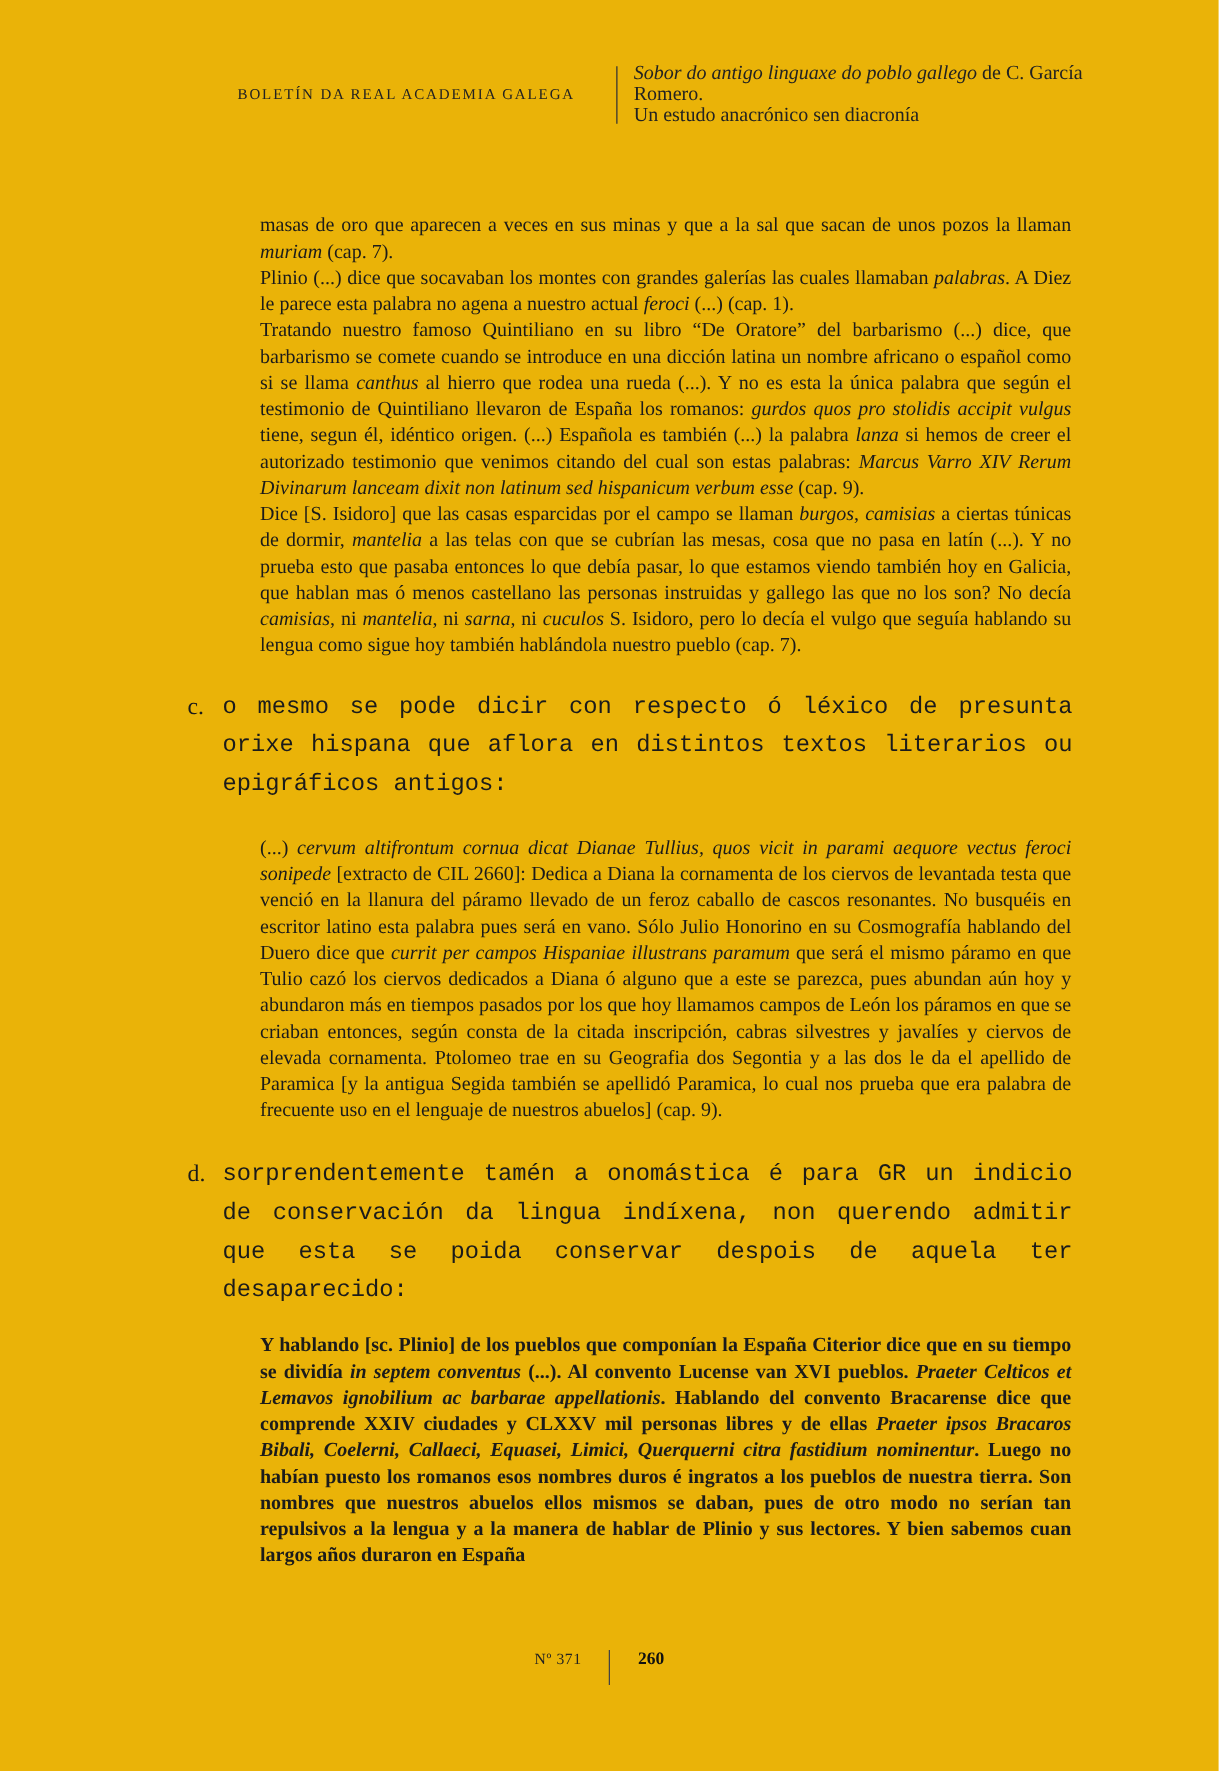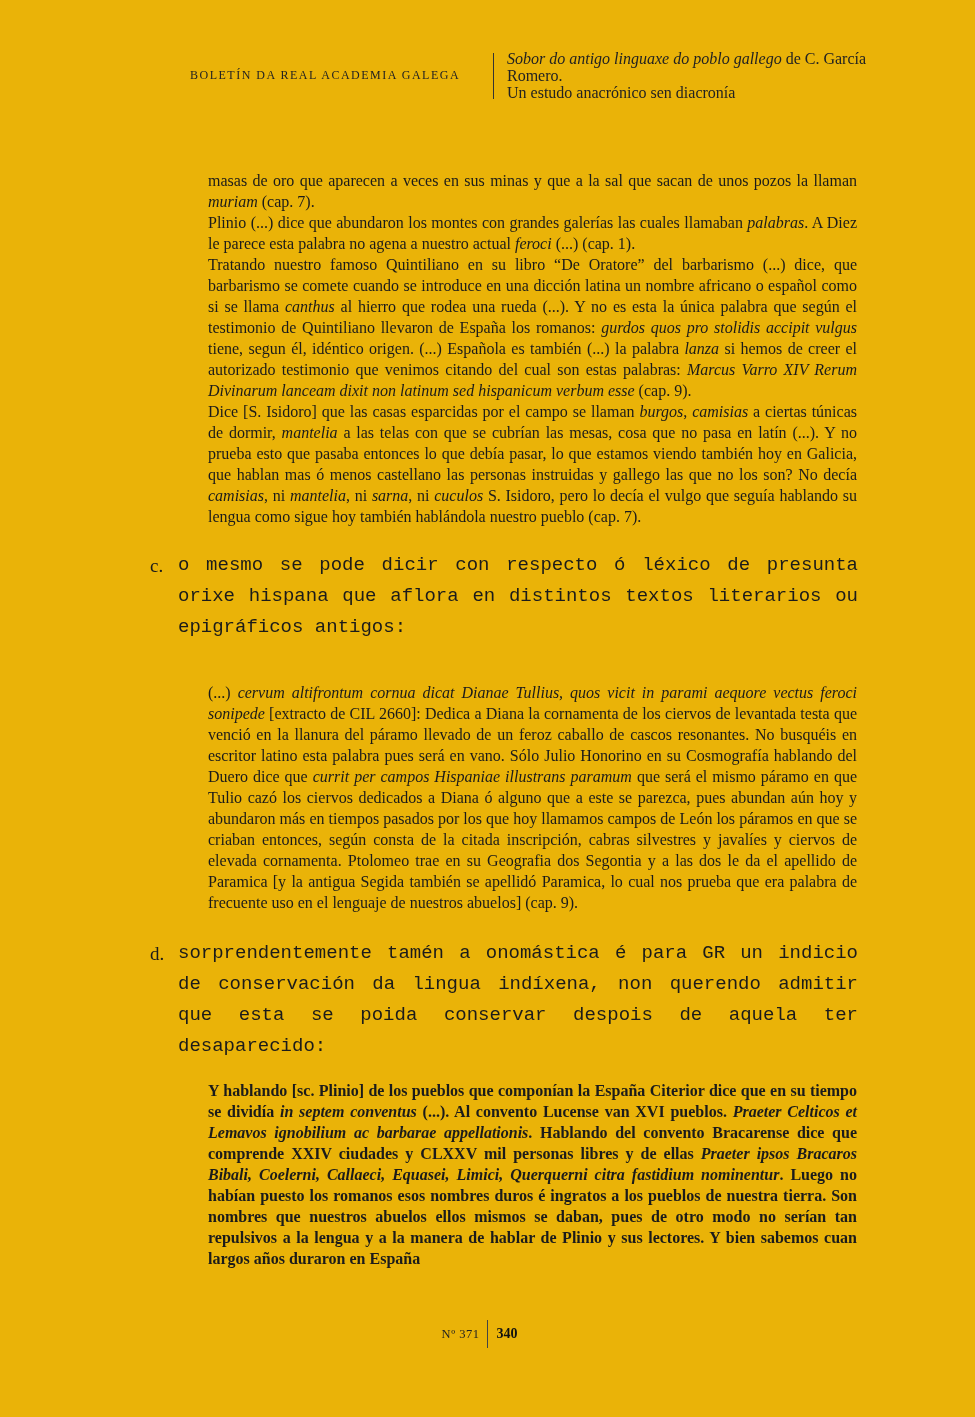--- a/index.html
+++ b/index.html
@@ -60,33 +60,32 @@
   .list-item {
     display: flex;
     margin-left: 150px;
     margin-right: 117px;
     font-size: 19px;
     line-height: 31px;
   }
   .item-label { width: 28px; flex: none; }
   .item-text { flex: 1; text-align: justify; font-family: Liberation Mono, monospace; }
   #item-c  { margin-top: 23px; }
-  #block2  { margin-top: 39px; }
+  #block2  { margin-top: 25px; }
   #item-d  { margin-top: 25px; }
   #block3  { margin-top: 18px; font-weight: bold; }
   
   .page-footer {
     position: absolute;
     top: 1320px;
     left: 0;
     right: 16px;
     display: flex;
     justify-content: center;
-    align-items: center;
-    gap: 8px;
+    gap: 22px;
   }
   .issue-number { font-size: 12.5px; letter-spacing: 0.5px; color: #222; }
   .footer-divider { width: 1px; height: 28px; background: #444; }
   .page-number { font-weight: bold; font-size: 14px; color: #111; }
 </style>
 </head>
 <body>
 
 <div class="page">
 
@@ -96,21 +95,21 @@
     <div class="article-ref">
       <div><span class="ref-title">Sobor do antigo linguaxe do poblo gallego</span><span> de C. García Romero.</span></div>
       <div>Un estudo anacrónico sen diacronía</div>
     </div>
   </header>
 
   <main>
 
     <section class="quote-block" id="block1">
       <p><span>masas de oro que aparecen a veces en sus minas y que a la sal que sacan de unos pozos la llaman </span><span class="it">muriam</span><span> (cap. 7).</span></p>
-      <p><span>Plinio (...) dice que abundaron los montes con grandes galerías las cuales llamaban </span><span class="it">palabras</span><span>. A Diez le parece esta palabra no agena a nuestro actual </span><span class="it">feroci</span><span> (...) (cap. 1).</span></p>
+      <p><span>Plinio (...) dice que socavaban los montes con grandes galerías las cuales llamaban </span><span class="it">palabras</span><span>. A Diez le parece esta palabra no agena a nuestro actual </span><span class="it">feroci</span><span> (...) (cap. 1).</span></p>
       <p><span>Tratando nuestro famoso Quintiliano en su libro “De Oratore” del barbarismo (...) dice, que barbarismo se comete cuando se introduce en una dicción latina un nombre africano o español como si se llama </span><span class="it">canthus</span><span> al hierro que rodea una rueda (...). Y no es esta la única palabra que según el testimonio de Quintiliano llevaron de España los romanos: </span><span class="it">gurdos quos pro stolidis accipit vulgus</span><span> tiene, segun él, idéntico origen. (...) Española es también (...) la palabra </span><span class="it">lanza</span><span> si hemos de creer el autorizado testimonio que venimos citando del cual son estas palabras: </span><span class="it">Marcus Varro XIV Rerum Divinarum lanceam dixit non latinum sed hispanicum verbum esse</span><span> (cap. 9).</span></p>
       <p><span>Dice [S. Isidoro] que las casas esparcidas por el campo se llaman </span><span class="it">burgos</span><span>, </span><span class="it">camisias</span><span> a ciertas túnicas de dormir, </span><span class="it">mantelia</span><span> a las telas con que se cubrían las mesas, cosa que no pasa en latín (...). Y no prueba esto que pasaba entonces lo que debía pasar, lo que estamos viendo también hoy en Galicia, que hablan mas ó menos castellano las personas instruidas y gallego las que no los son? No decía </span><span class="it">camisias</span><span>, ni </span><span class="it">mantelia</span><span>, ni </span><span class="it">sarna</span><span>, ni </span><span class="it">cuculos</span><span> S. Isidoro, pero lo decía el vulgo que seguía hablando su lengua como sigue hoy también hablándola nuestro pueblo (cap. 7).</span></p>
     </section>
 
     <div class="list-item" id="item-c">
       <span class="item-label">c.</span>
       <div class="item-text">o mesmo se pode dicir con respecto ó léxico de presunta orixe hispana que aflora en distintos textos literarios ou epigráficos antigos:</div>
     </div>
 
     <section class="quote-block" id="block2">
@@ -124,16 +123,16 @@
 
     <section class="quote-block" id="block3">
       <p><span>Y hablando [sc. Plinio] de los pueblos que componían la España Citerior dice que en su tiempo se dividía </span><span class="it">in septem conventus</span><span> (...). Al convento Lucense van XVI pueblos. </span><span class="it">Praeter Celticos et Lemavos ignobilium ac barbarae appellationis</span><span>. Hablando del convento Bracarense dice que comprende XXIV ciudades y CLXXV mil personas libres y de ellas </span><span class="it">Praeter ipsos Bracaros Bibali, Coelerni, Callaeci, Equasei, Limici, Querquerni citra fastidium nominentur</span><span>. Luego no habían puesto los romanos esos nombres duros é ingratos a los pueblos de nuestra tierra. Son nombres que nuestros abuelos ellos mismos se daban, pues de otro modo no serían tan repulsivos a la lengua y a la manera de hablar de Plinio y sus lectores. Y bien sabemos cuan largos años duraron en España</span></p>
     </section>
 
   </main>
 
   <footer class="page-footer">
     <span class="issue-number">Nº 371</span>
     <span class="footer-divider"></span>
-    <span class="page-number">340</span>
+    <span class="page-number">260</span>
   </footer>
 
 </div>
 
 </body></html>

